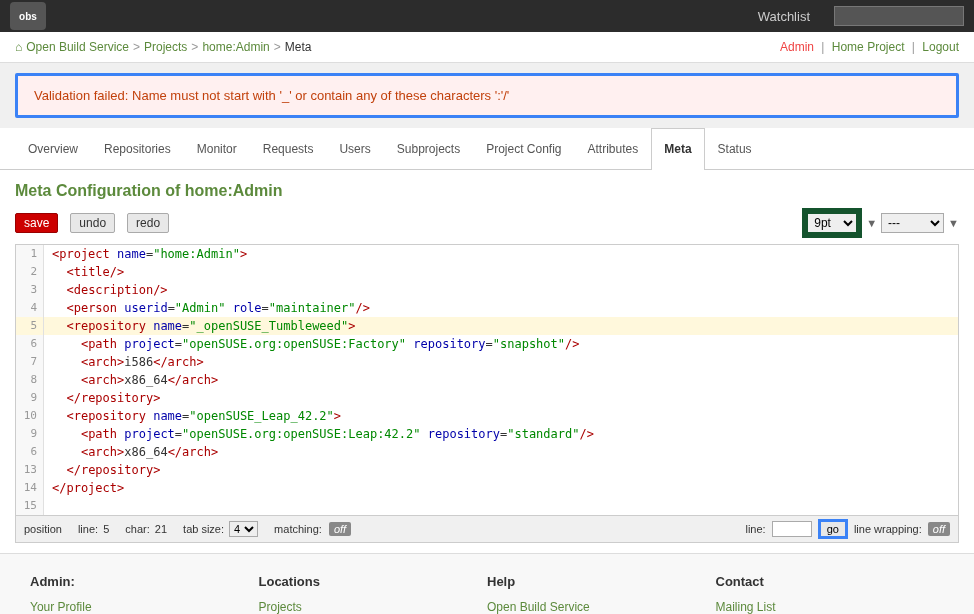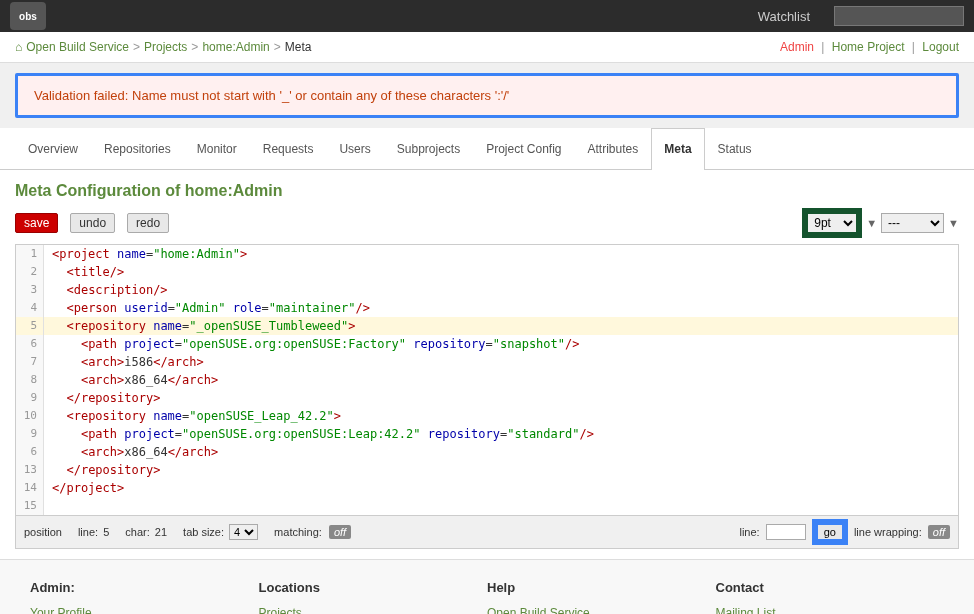--- a/index.html
+++ b/index.html
@@ -346,21 +346,21 @@
         <option>4</option><option>2</option><option>8</option>
       </select>
     </span>
     <span>
       <span>matching:</span>
       <span class="matching-badge" style="margin-left:4px;">off</span>
     </span>
     <div class="right-group" style="margin-left:auto;display:flex;align-items:center;gap:6px;">
       <span>line:</span>
       <input type="text" style="width: 40px; padding: 1px 3px; font-size: 11px; border: 1px solid rgb(170, 170, 170);">
-      <button class="go-btn" style="padding:1px 6px;font-size:11px;cursor:pointer;background:#e8e8e8;border:6px solid #3b82f6;">go</button>
+      <button class="go-btn" style="padding:1px 6px;font-size:11px;cursor:pointer;background:#e8e8e8;border:3px solid #3b82f6;">go</button>
       <span>line wrapping:</span>
       <span class="matching-badge">off</span>
     </div>
   </div>
 </div>
 
 <div id="footer-content">
 
   <div class="footer-col">
     <h4>Admin:</h4>

